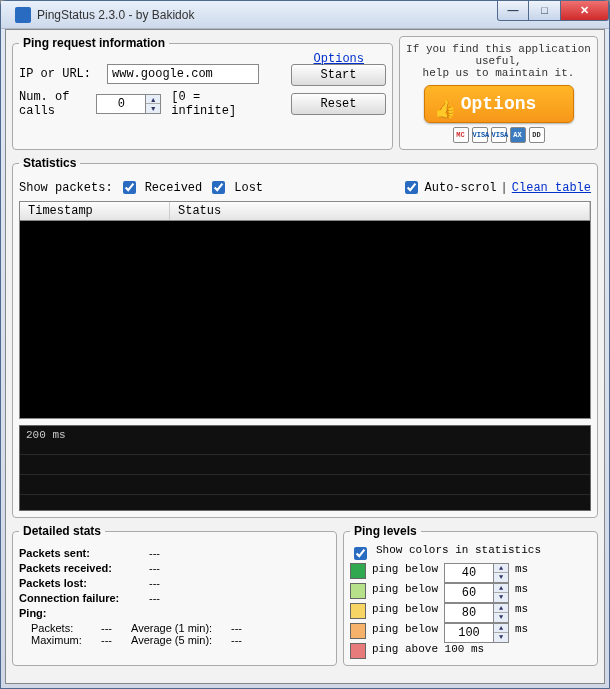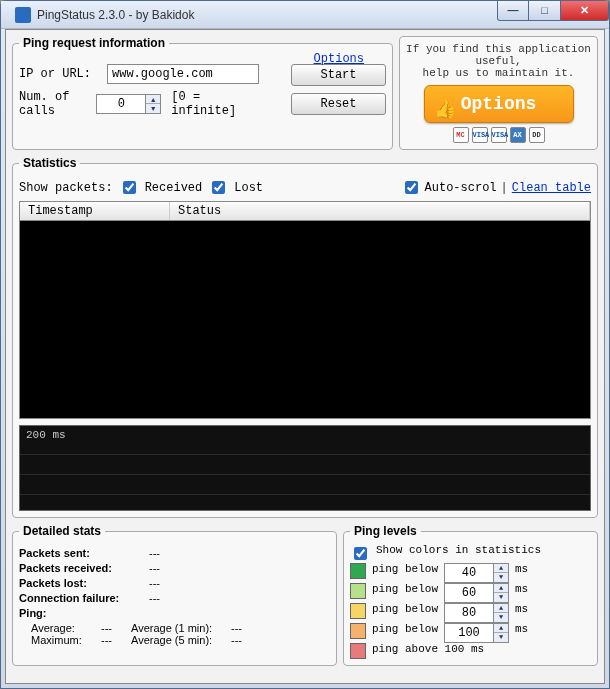--- a/index.html
+++ b/index.html
@@ -283,21 +283,21 @@
             <span>---</span>
           </div>
         <div class="dstat-line">
             <b>Connection failure:</b>
             <span>---</span>
           </div>
         <div class="dstat-line">
             <b>Ping:</b>
           </div>
         <div class="ping-sub">
-          <span class="k">Average:</span>
+          <span class="k">Packets:</span>
           <span class="v">---</span>
           <span class="k2">Average (1 min):</span>
           <span class="v">---</span>
         </div>
         <div class="ping-sub">
           <span class="k">Maximum:</span>
           <span class="v">---</span>
           <span class="k2">Average (5 min):</span>
           <span class="v">---</span>
         </div>

